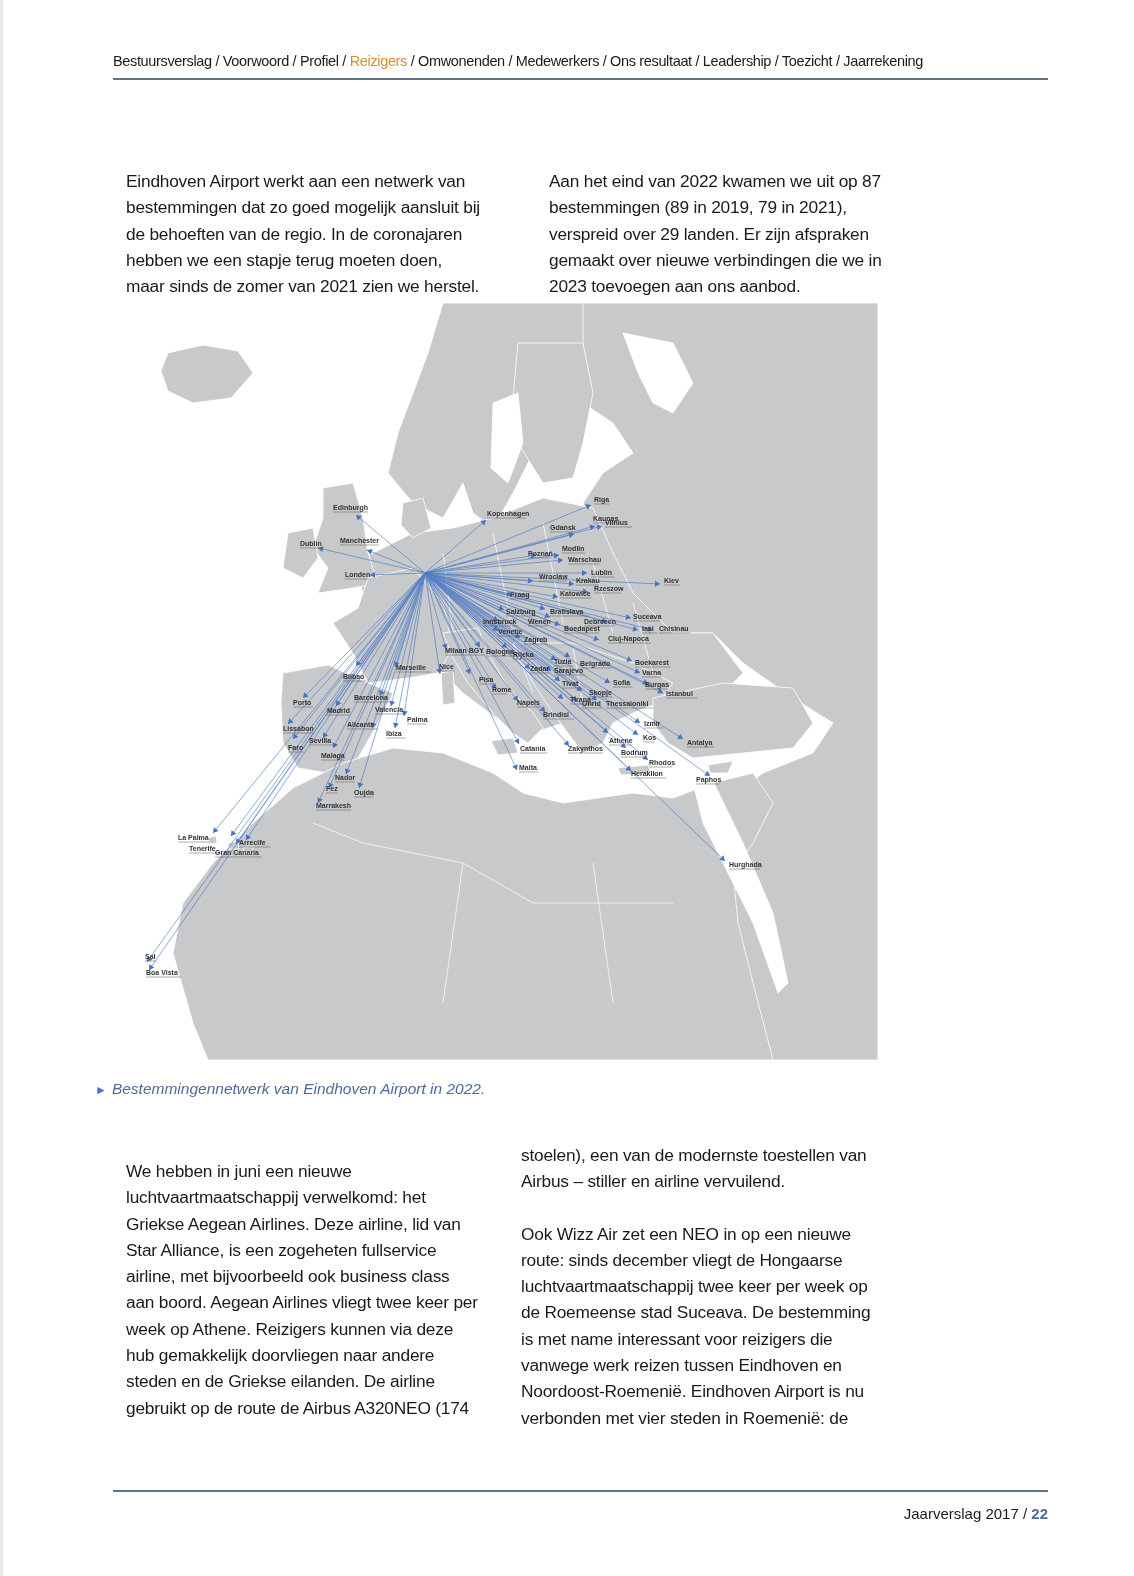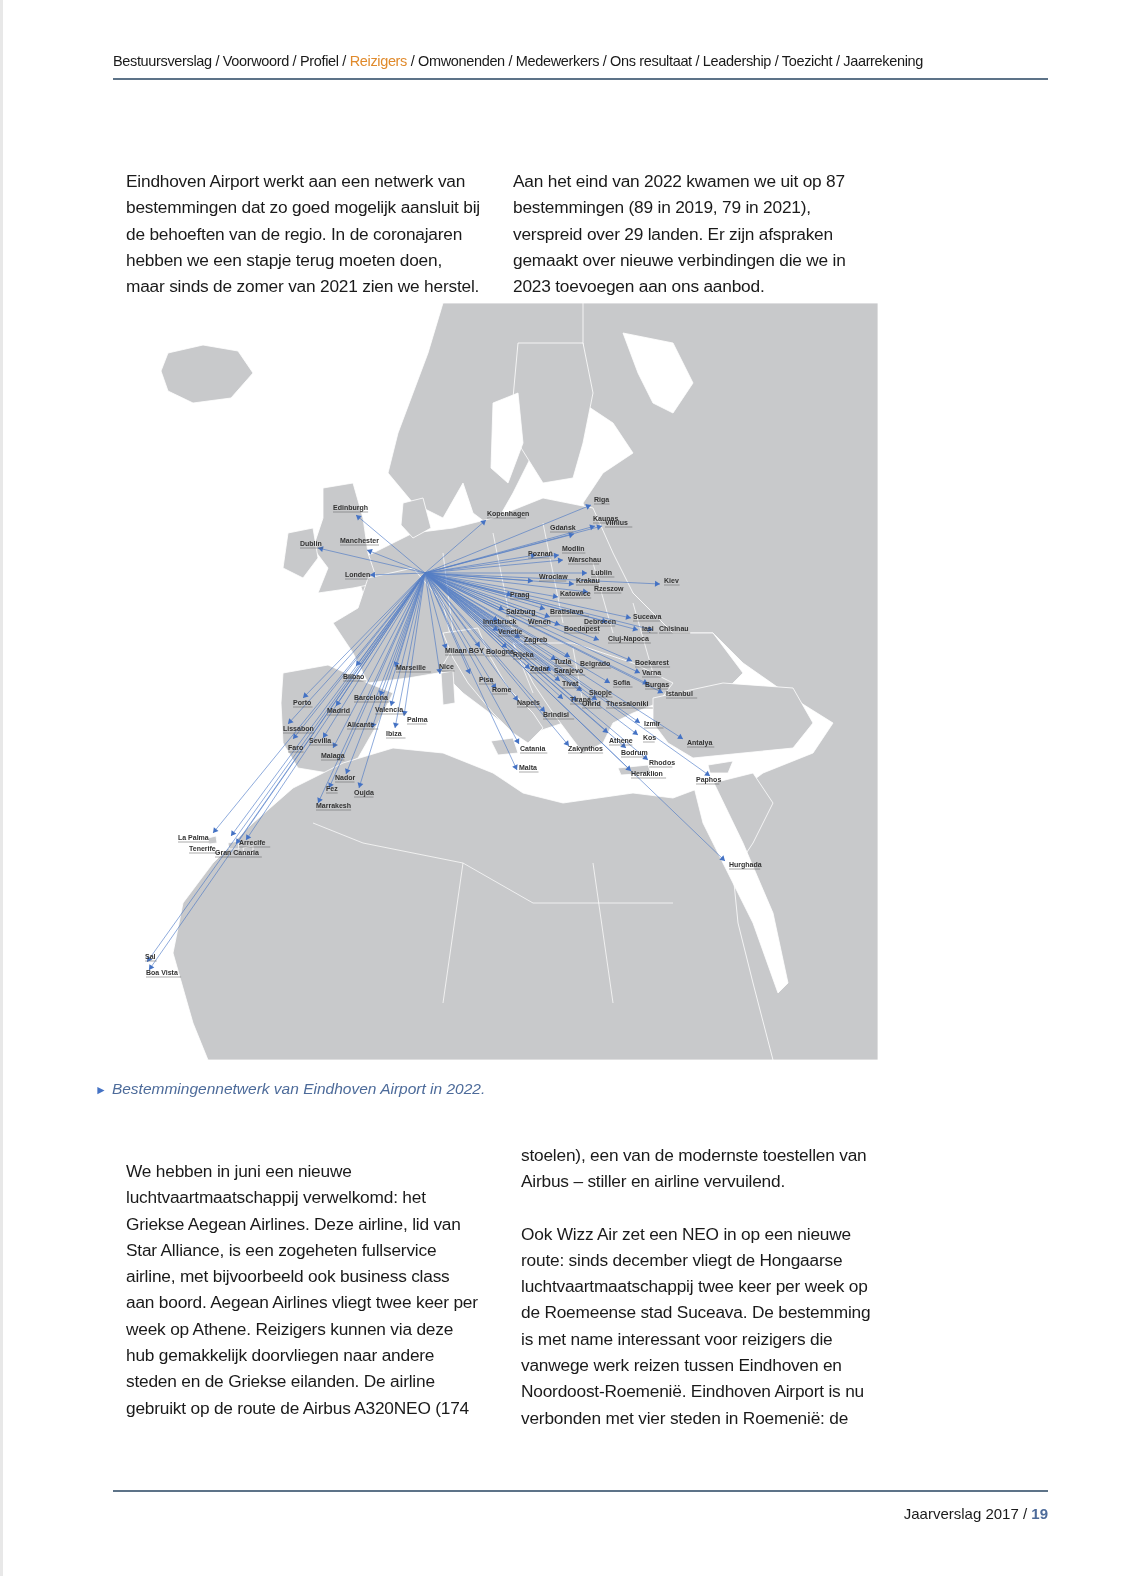--- a/index.html
+++ b/index.html
@@ -5,21 +5,21 @@
   html, body { margin: 0; padding: 0; background: #ffffff; }
   body { width: 1134px; height: 1576px; position: relative; overflow: hidden;
          font-family: "Liberation Sans", sans-serif; color: #1a1a1a; }
   .left-edge { position: absolute; left: 0; top: 0; width: 3px; height: 1576px; background: #e8e8e8; }
   .topnav { position: absolute; left: 113px; top: 53px; font-size: 14.5px; letter-spacing: -0.35px; white-space: nowrap; color: #1a1a1a; }
   .topnav .active { color: #e08a2c; }
   .rule-top { position: absolute; left: 113px; top: 78px; width: 935px; height: 2px; background: #5d7388; }
   .para { position: absolute; font-size: 17.3px; line-height: 26.3px; letter-spacing: -0.2px; color: #1a1a1a; }
   .para p { margin: 13px; }
   #intro-left  { left: 113px; top: 155px; width: 380px; }
-  #intro-right { left: 500px; top: 155px; width: 370px; }
+  #intro-right { left: 536px; top: 155px; width: 370px; }
   #body-left   { left: 113px; top: 1145px; width: 380px; }
   #body-right  { left: 508px; top: 1129px; width: 380px; }
   .map-wrap { position: absolute; left: 113px; top: 303px; width: 765px; height: 757px; overflow: hidden; }
   .caption { position: absolute; left: 95px; top: 1080px; font-size: 15.5px; font-style: italic; color: #4d6b9a; white-space: nowrap; }
   .caption .tri { font-style: normal; color: #4472c4; font-size: 12px; margin-right: 5px; }
   .rule-bottom { position: absolute; left: 113px; top: 1490px; width: 935px; height: 2px; background: #5d7388; }
   .footer { position: absolute; right: 86px; top: 1505px; font-size: 15px; white-space: nowrap; color: #1a1a1a; }
   .footer .pg { color: #4d6b9a; font-weight: bold; }
   .city-label { font-family: "Liberation Sans", sans-serif; font-size: 7px; font-weight: bold; fill: #333; }
 </style>
@@ -459,14 +459,14 @@
 <div class="para" id="body-left">
   <p>We hebben in juni een nieuwe luchtvaartmaatschappij verwelkomd: het Griekse Aegean Airlines. Deze airline, lid van Star Alliance, is een zogeheten fullservice airline, met bijvoorbeeld ook business class aan boord. Aegean Airlines vliegt twee keer per week op Athene. Reizigers kunnen via deze hub gemakkelijk doorvliegen naar andere steden en de Griekse eilanden. De airline gebruikt op de route de Airbus A320NEO (174</p>
 </div>
 <div class="para" id="body-right">
   <p>stoelen), een van de modernste toestellen van Airbus – stiller en airline vervuilend.</p>
   <p style="margin-top:26px">Ook Wizz Air zet een NEO in op een nieuwe route: sinds december vliegt de Hongaarse luchtvaartmaatschappij twee keer per week op de Roemeense stad Suceava. De bestemming is met name interessant voor reizigers die vanwege werk reizen tussen Eindhoven en Noordoost-Roemenië. Eindhoven Airport is nu verbonden met vier steden in Roemenië: de</p>
 </div>
 
 <div class="rule-bottom"></div>
 <div class="footer">
-  <span>Jaarverslag 2017</span><span> / </span><span class="pg">19</span>
+  <span>Jaarverslag 2017</span><span> / </span><span class="pg">22</span>
 </div>
 
 </body></html>

